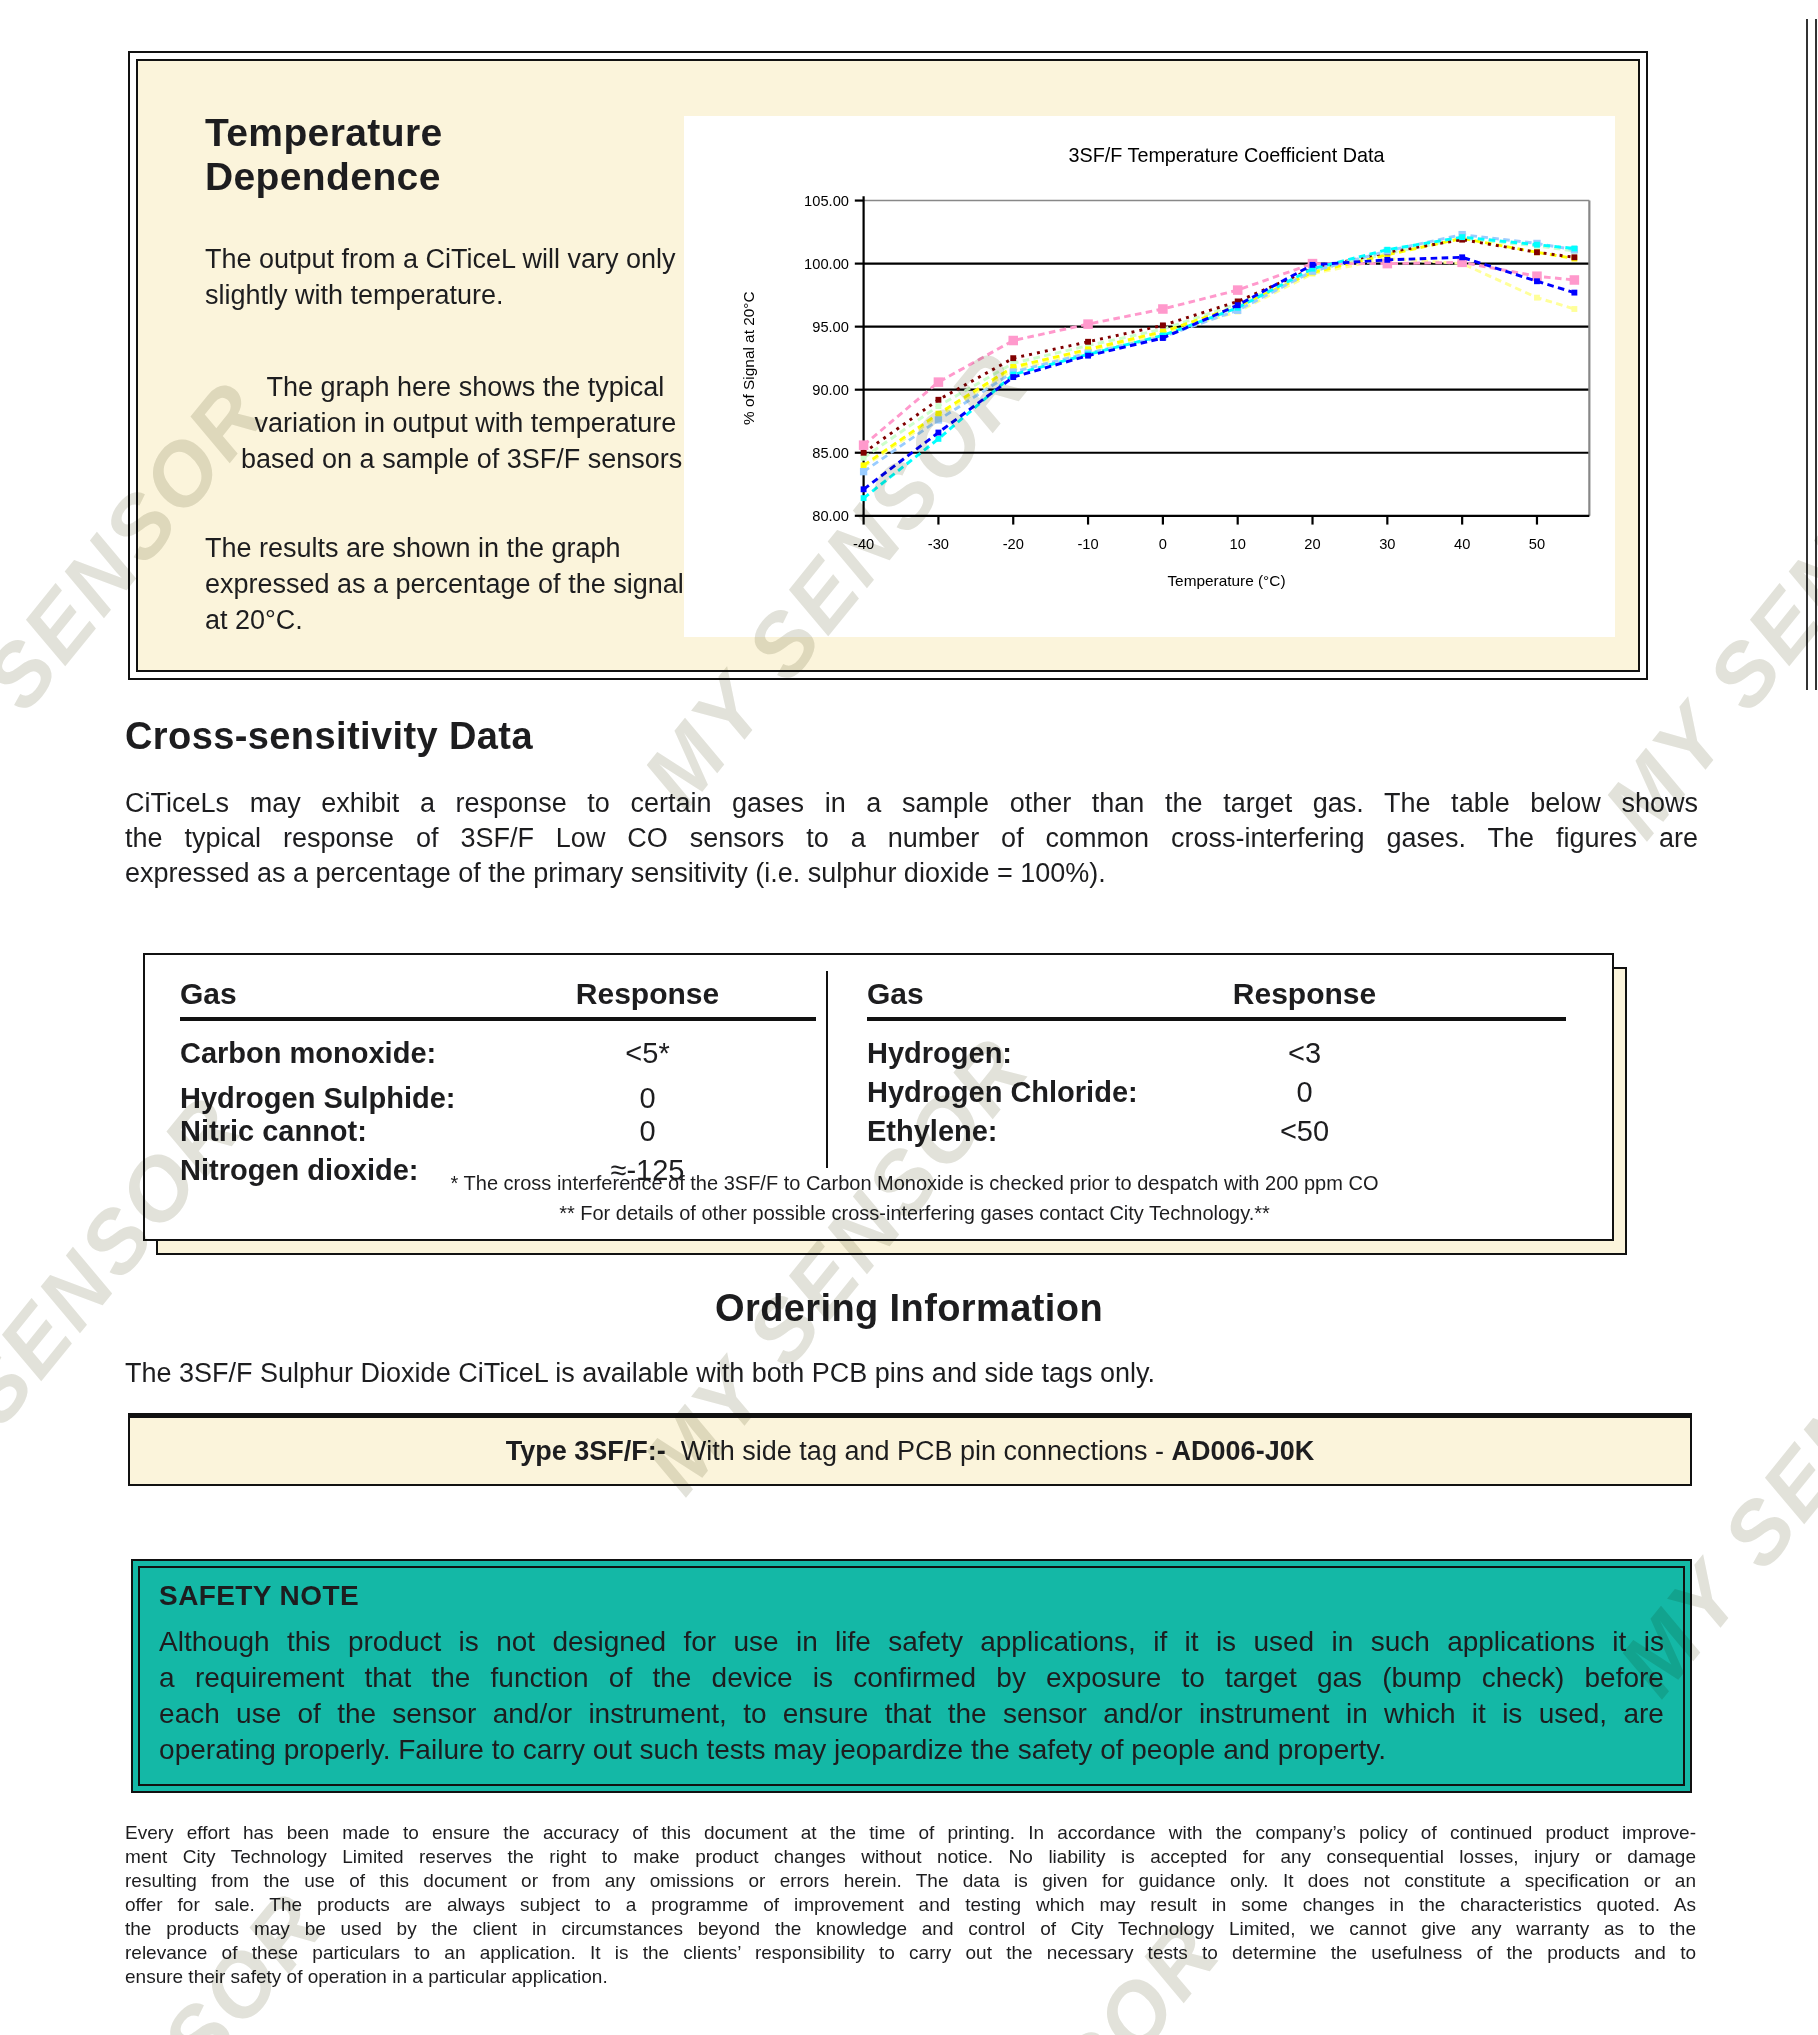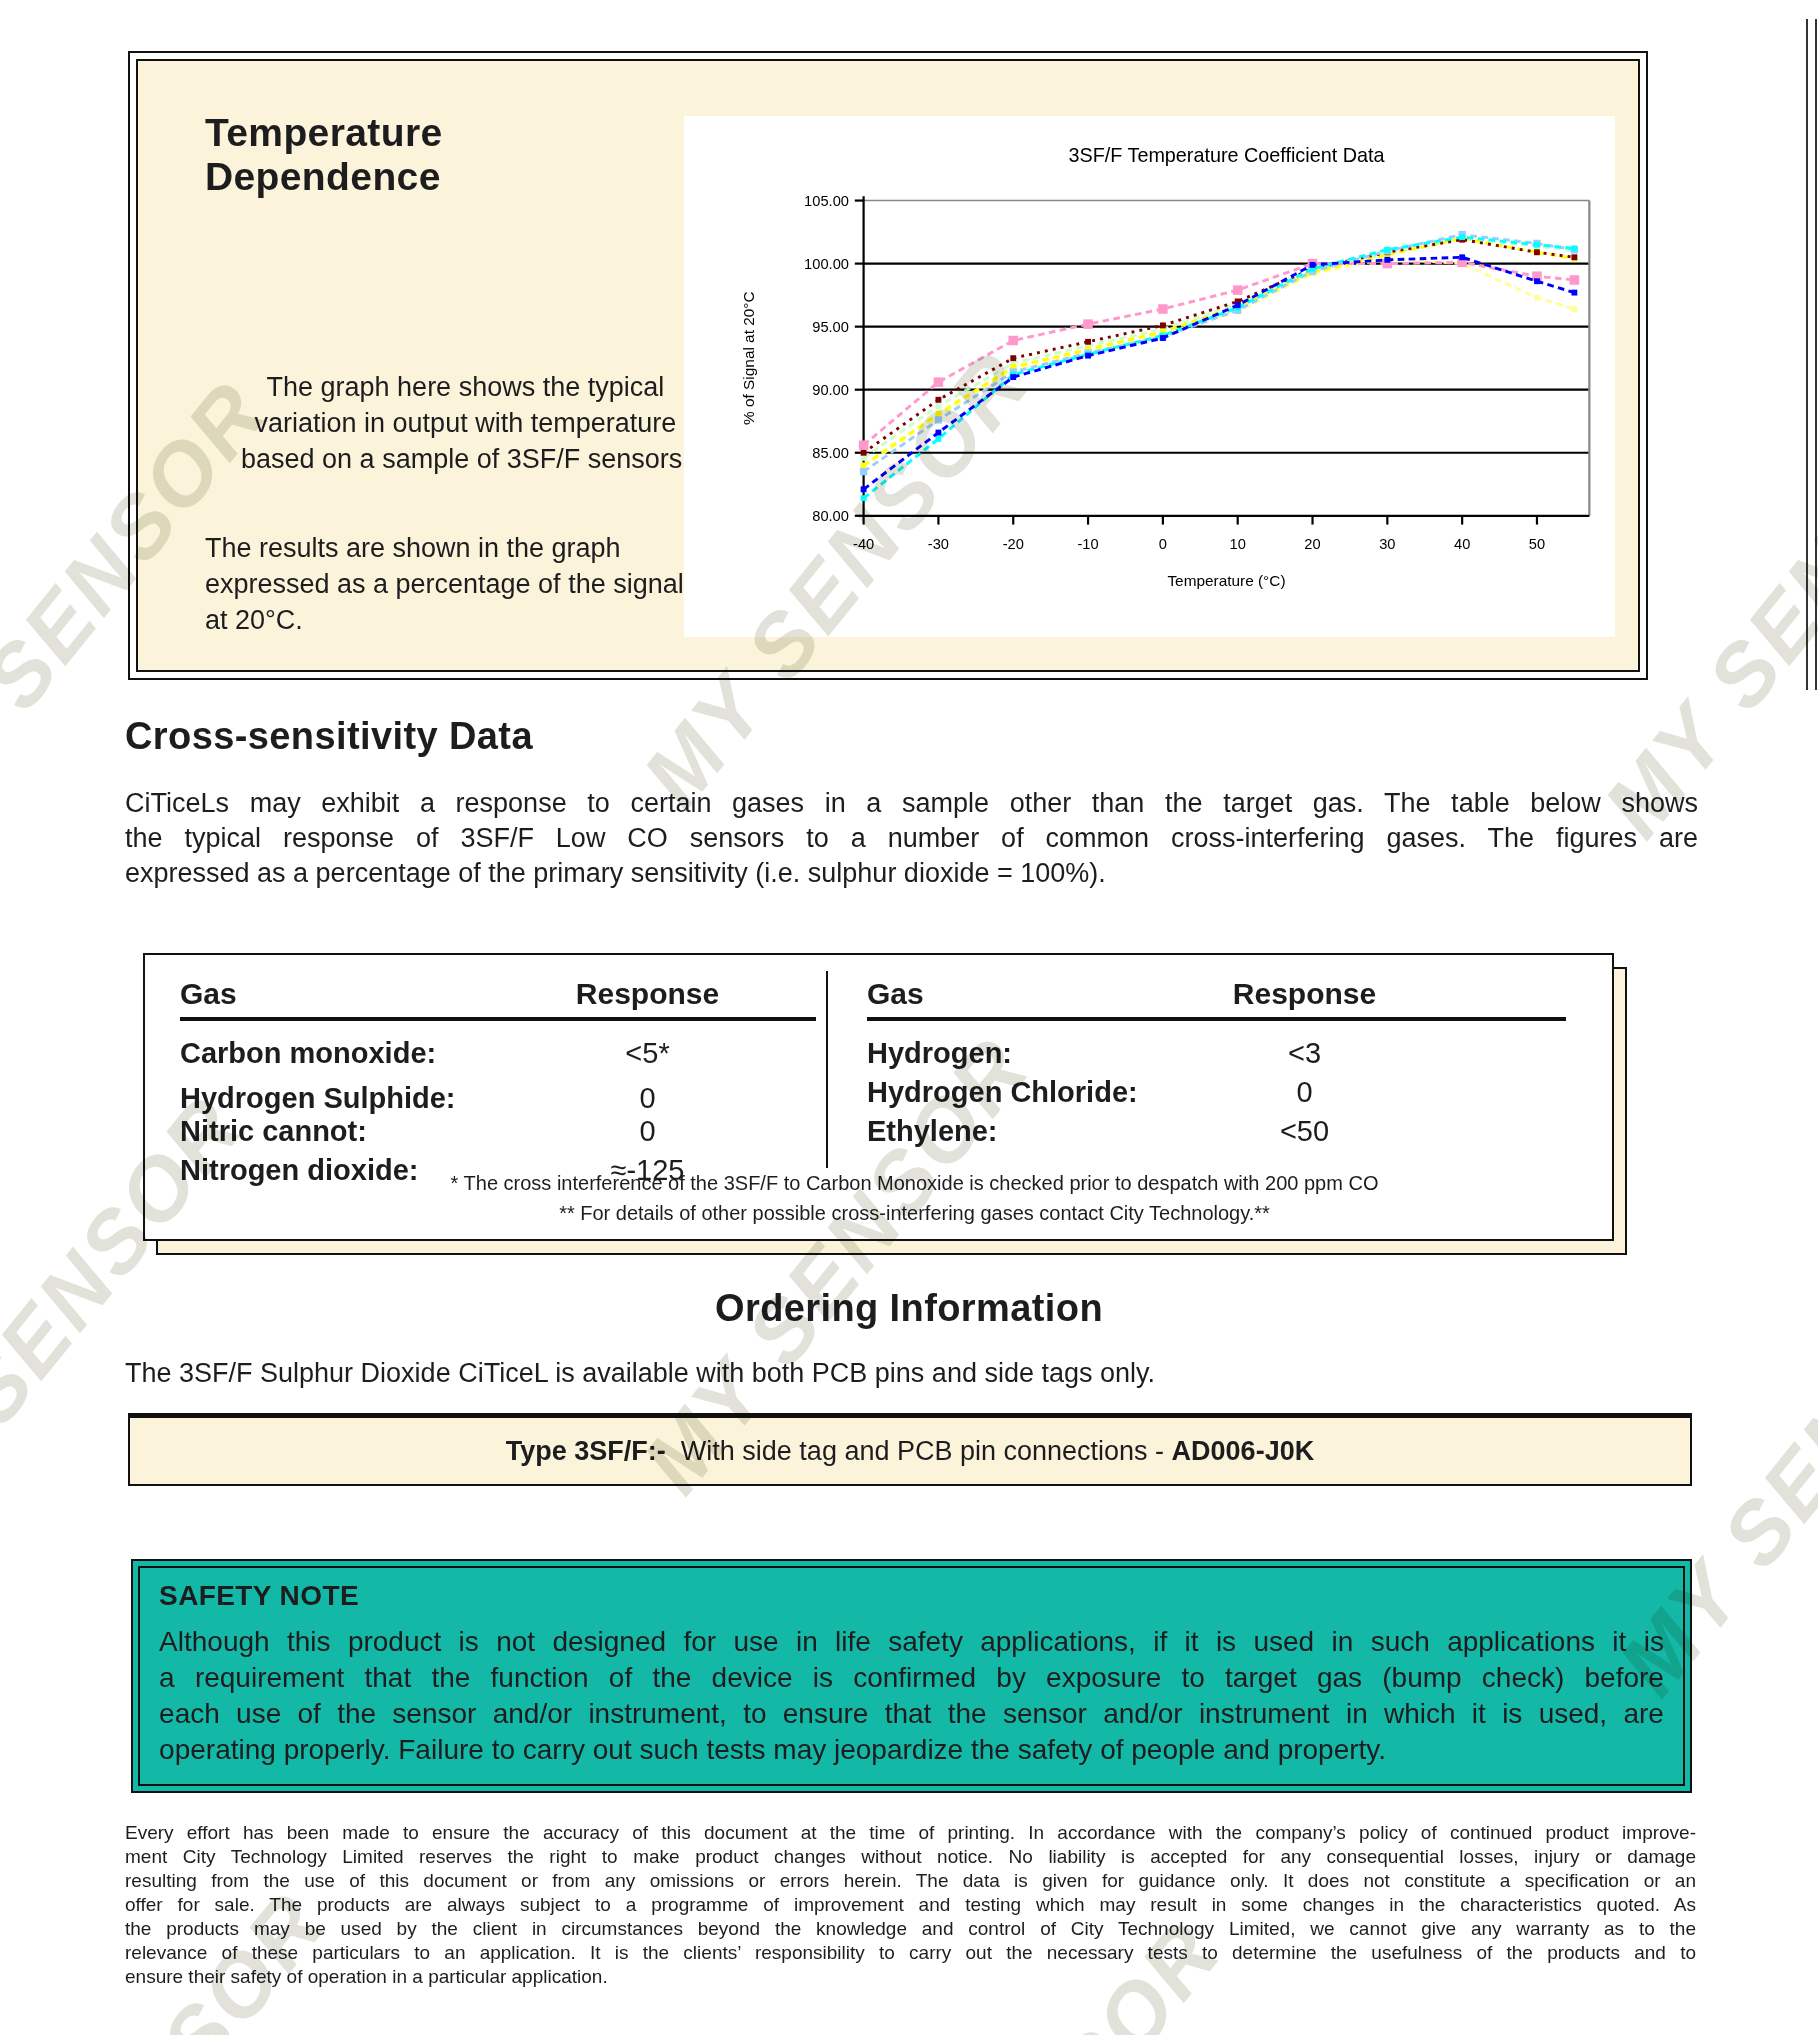--- a/index.html
+++ b/index.html
@@ -68,20 +68,22 @@
 </style>
 </head>
 <body>
 
 <div id="page">
 
   <div class="abs" id="temp-box">
     <div id="temp-box-inner">
       <div class="abs preline" id="temp-heading">Temperature
 Dependence</div>
+      <div class="abs preline temp-para" id="temp-para1">The output from a CiTiceL will vary only
+slightly with temperature.</div>
       <div class="abs preline temp-para" id="temp-para2">The graph here shows the typical
 variation in output with temperature
 based on a sample of 3SF/F sensors.</div>
       <div class="abs preline temp-para" id="temp-para3">The results are shown in the graph
 expressed as a percentage of the signal
 at 20°C.</div>
       <div class="abs" id="chart-panel">
         <svg width="931" height="521" viewBox="0 0 1270 710">
             <rect x="245" y="115" width="990" height="430" fill="#ffffff"></rect>
             <line x1="245" x2="1235" y1="459" y2="459" stroke="#000" stroke-width="3"></line>

